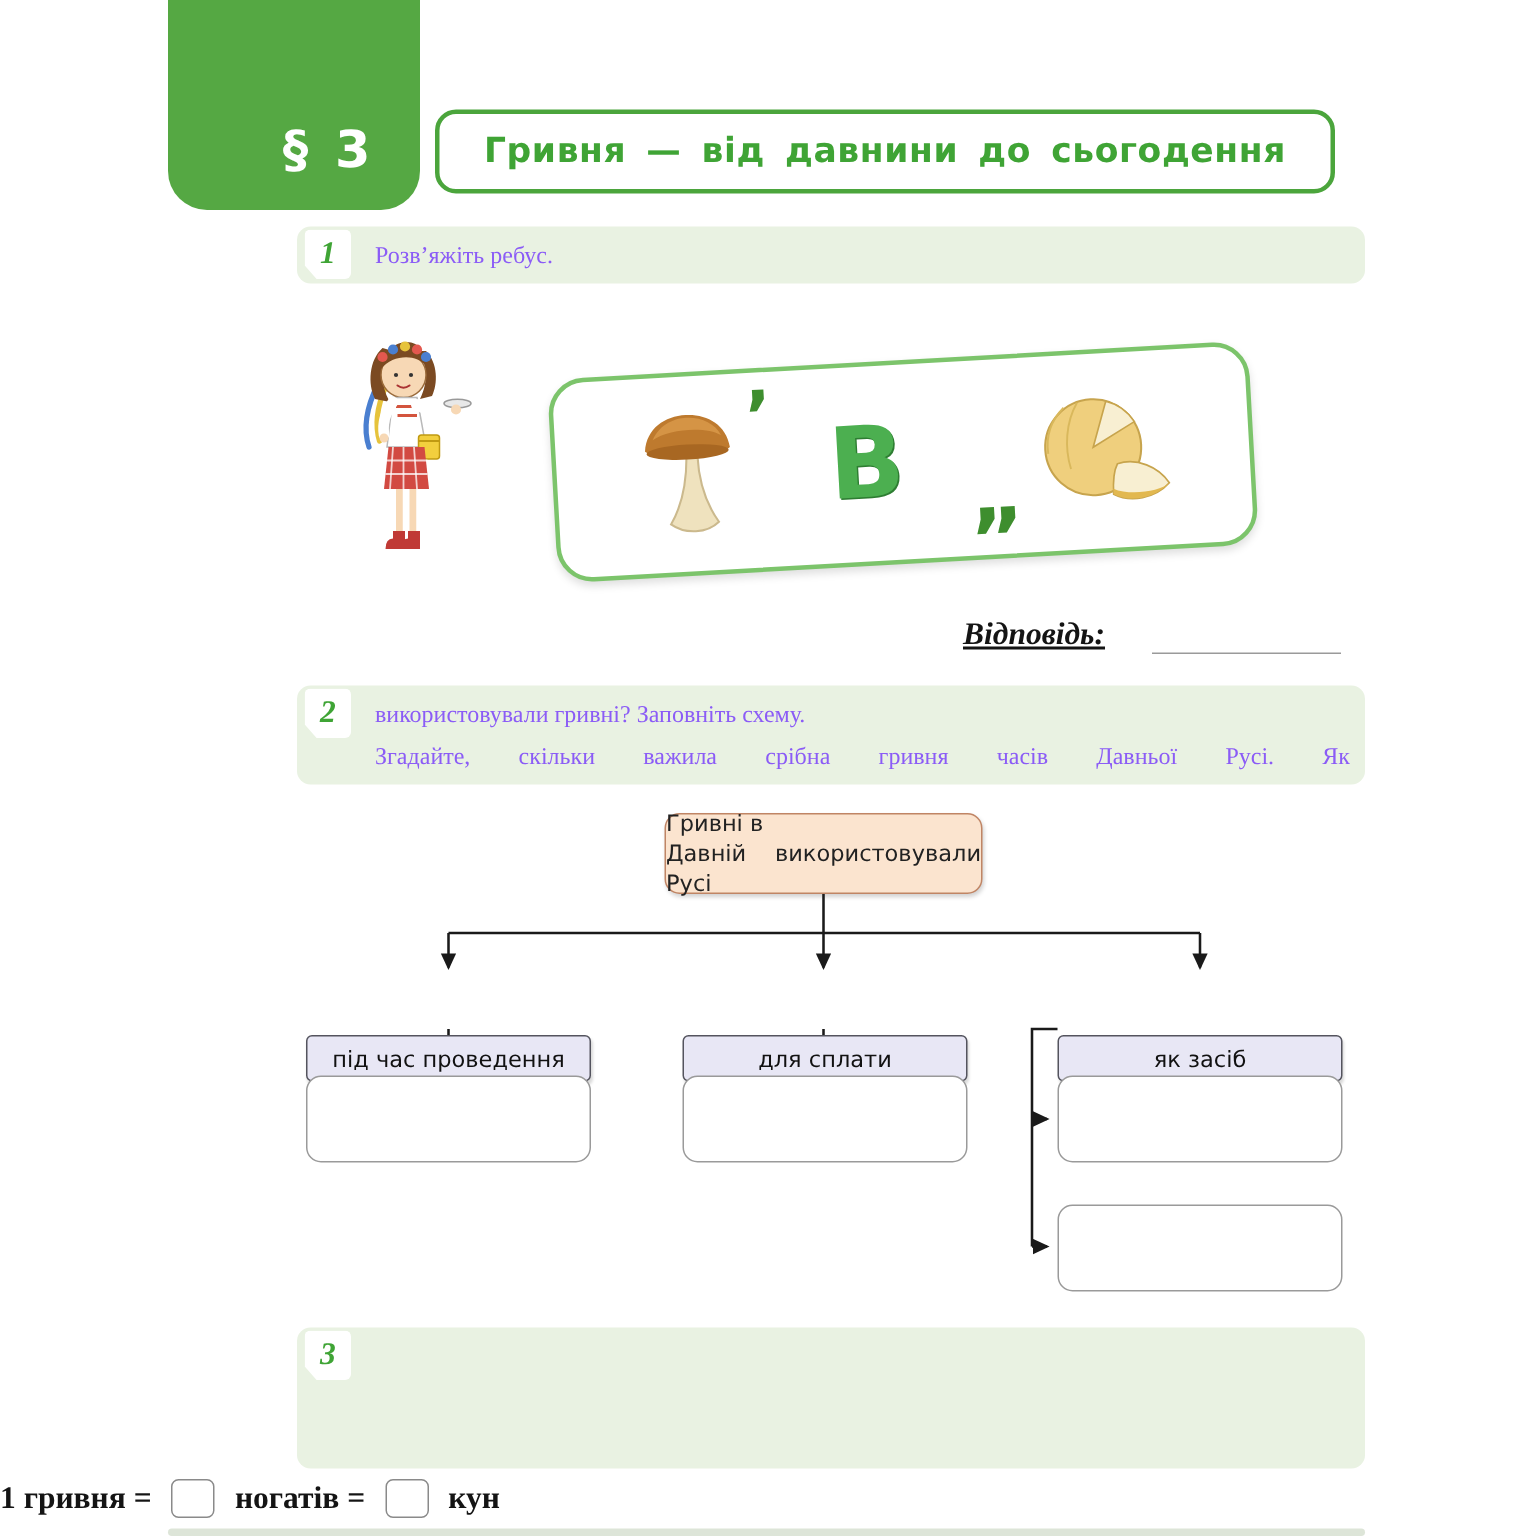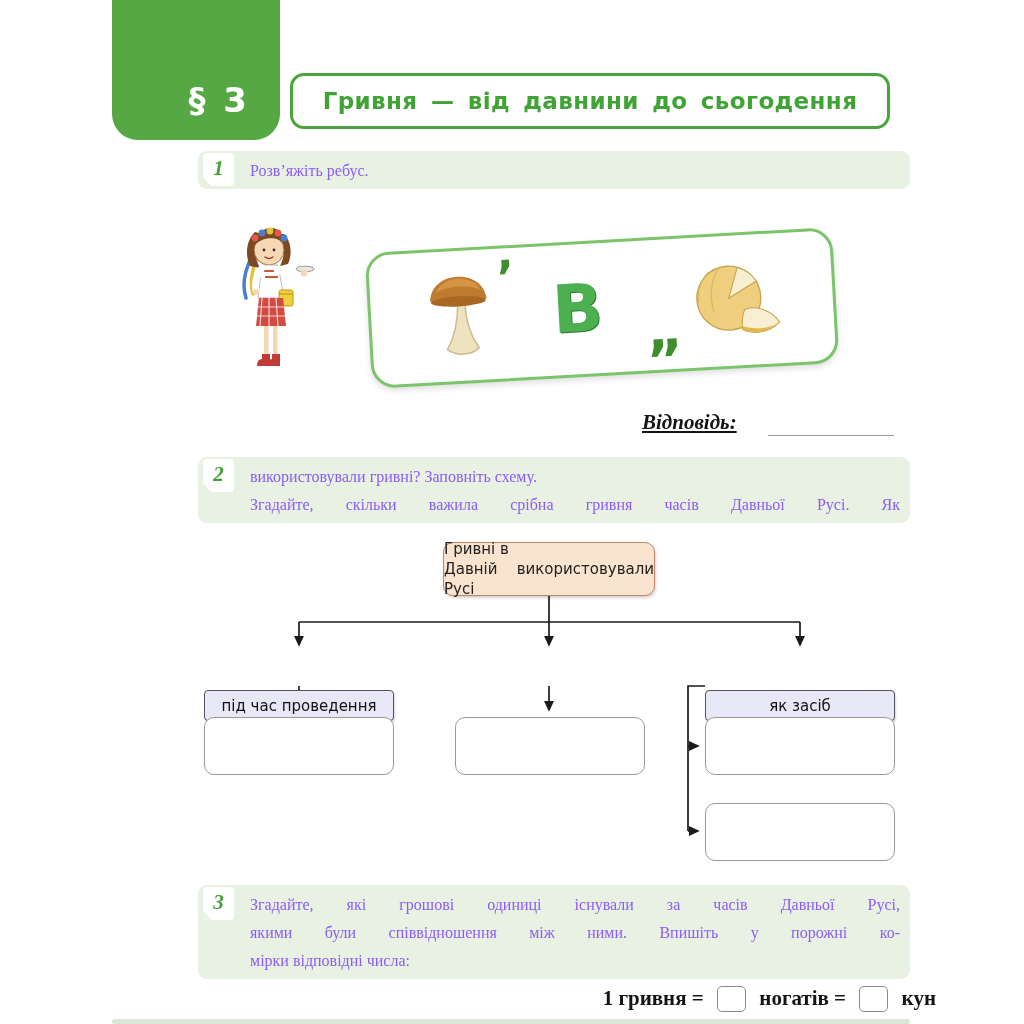--- a/index.html
+++ b/index.html
@@ -132,21 +132,21 @@
   }
   .f1 { left: 204px; top: 717px; }
   .f2 { left: 455px; top: 717px; }
   .f3 { left: 705px; top: 717px; }
   .f4 { left: 705px; top: 803px; }
   .connectors { position: absolute; left: 198px; top: 560px; width: 712px; height: 300px; }
 
   
   .equation {
     position: absolute; left: 0; top: 986px; width: 936px;
-    text-align: right; font-size: 21px; font-weight: bold;
+    text-align: left; font-size: 21px; font-weight: bold;
   }
   .eqbox {
     display: inline-block; width: 29px; height: 26px;
     background: #fff; border: 1.6px solid #8a8a8a; border-radius: 5px;
     vertical-align: -7px; margin: 0 8px;
   }
 
   .bottom-strip {
     position: absolute; left: 112px; top: 1019px;
     width: 798px; height: 5px; background: #dde5d8; border-radius: 3px;
@@ -251,34 +251,30 @@
     <path d="M351 62 V85" stroke="#1a1a1a" stroke-width="1.7" fill="none" marker-end="url(#arr)"></path>
     <path d="M602 62 V85" stroke="#1a1a1a" stroke-width="1.7" fill="none" marker-end="url(#arr)"></path>
     <path d="M101 126 V150" stroke="#1a1a1a" stroke-width="1.7" fill="none" marker-end="url(#arr)"></path>
     <path d="M351 126 V150" stroke="#1a1a1a" stroke-width="1.7" fill="none" marker-end="url(#arr)"></path>
     <path d="M507 126 L490 126 L490 271" stroke="#1a1a1a" stroke-width="1.7" fill="none"></path>
     <path d="M490 186 H500" stroke="#1a1a1a" stroke-width="1.7" fill="none" marker-end="url(#arr)"></path>
     <path d="M490 271 H500" stroke="#1a1a1a" stroke-width="1.7" fill="none" marker-end="url(#arr)"></path>
   </svg>
 
   <div class="branch b1">під час проведення</div>
+  <div class="branch b2">для сплати</div>
   <div class="branch b3">як засіб</div>
 
   <div class="fill-box f1"></div>
   <div class="fill-box f2"></div>
   <div class="fill-box f3"></div>
   <div class="fill-box f4"></div>
 
   <div class="task-bar task3">
     <span class="tab">3</span>
-    <div class="t-text">
-      <span class="t-line just">Згадайте, які грошові одиниці існували за часів Давньої Русі,</span>
-      <span class="t-line just">якими були співвідношення між ними. Впишіть у порожні ко-</span>
-      <span class="t-line">мірки відповідні числа:</span>
-    </div>
   </div>
 
   <div class="equation">
     <span>1 гривня =</span>
     <span class="eqbox"></span>
     <span>ногатів =</span>
     <span class="eqbox"></span>
     <span>кун</span>
   </div>
 

